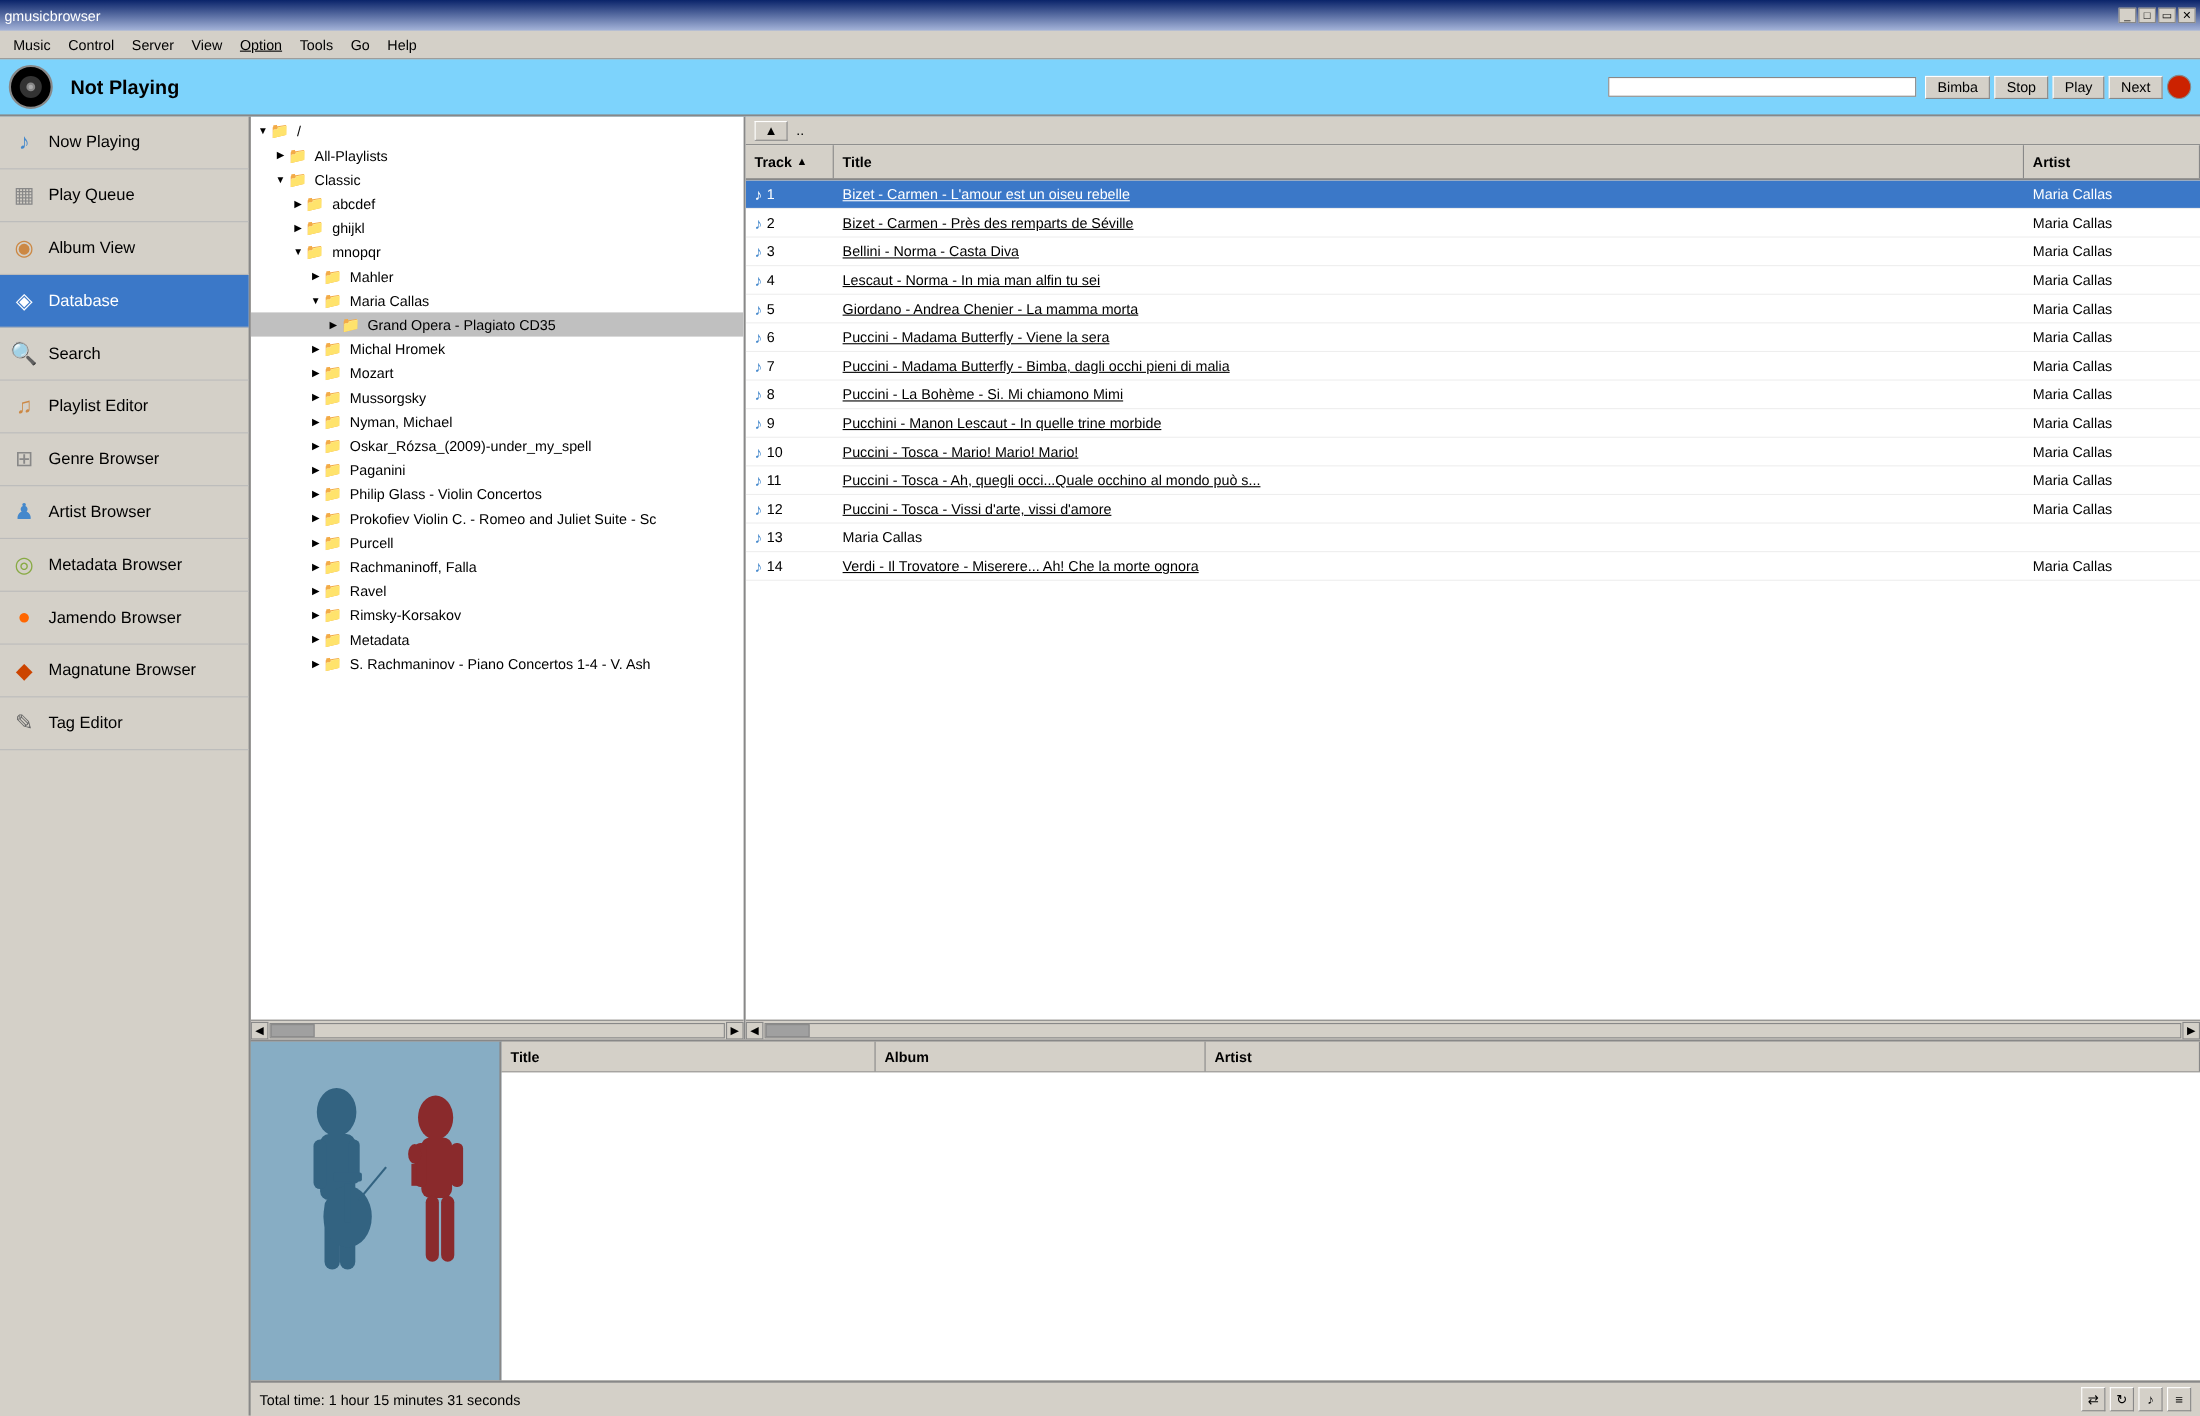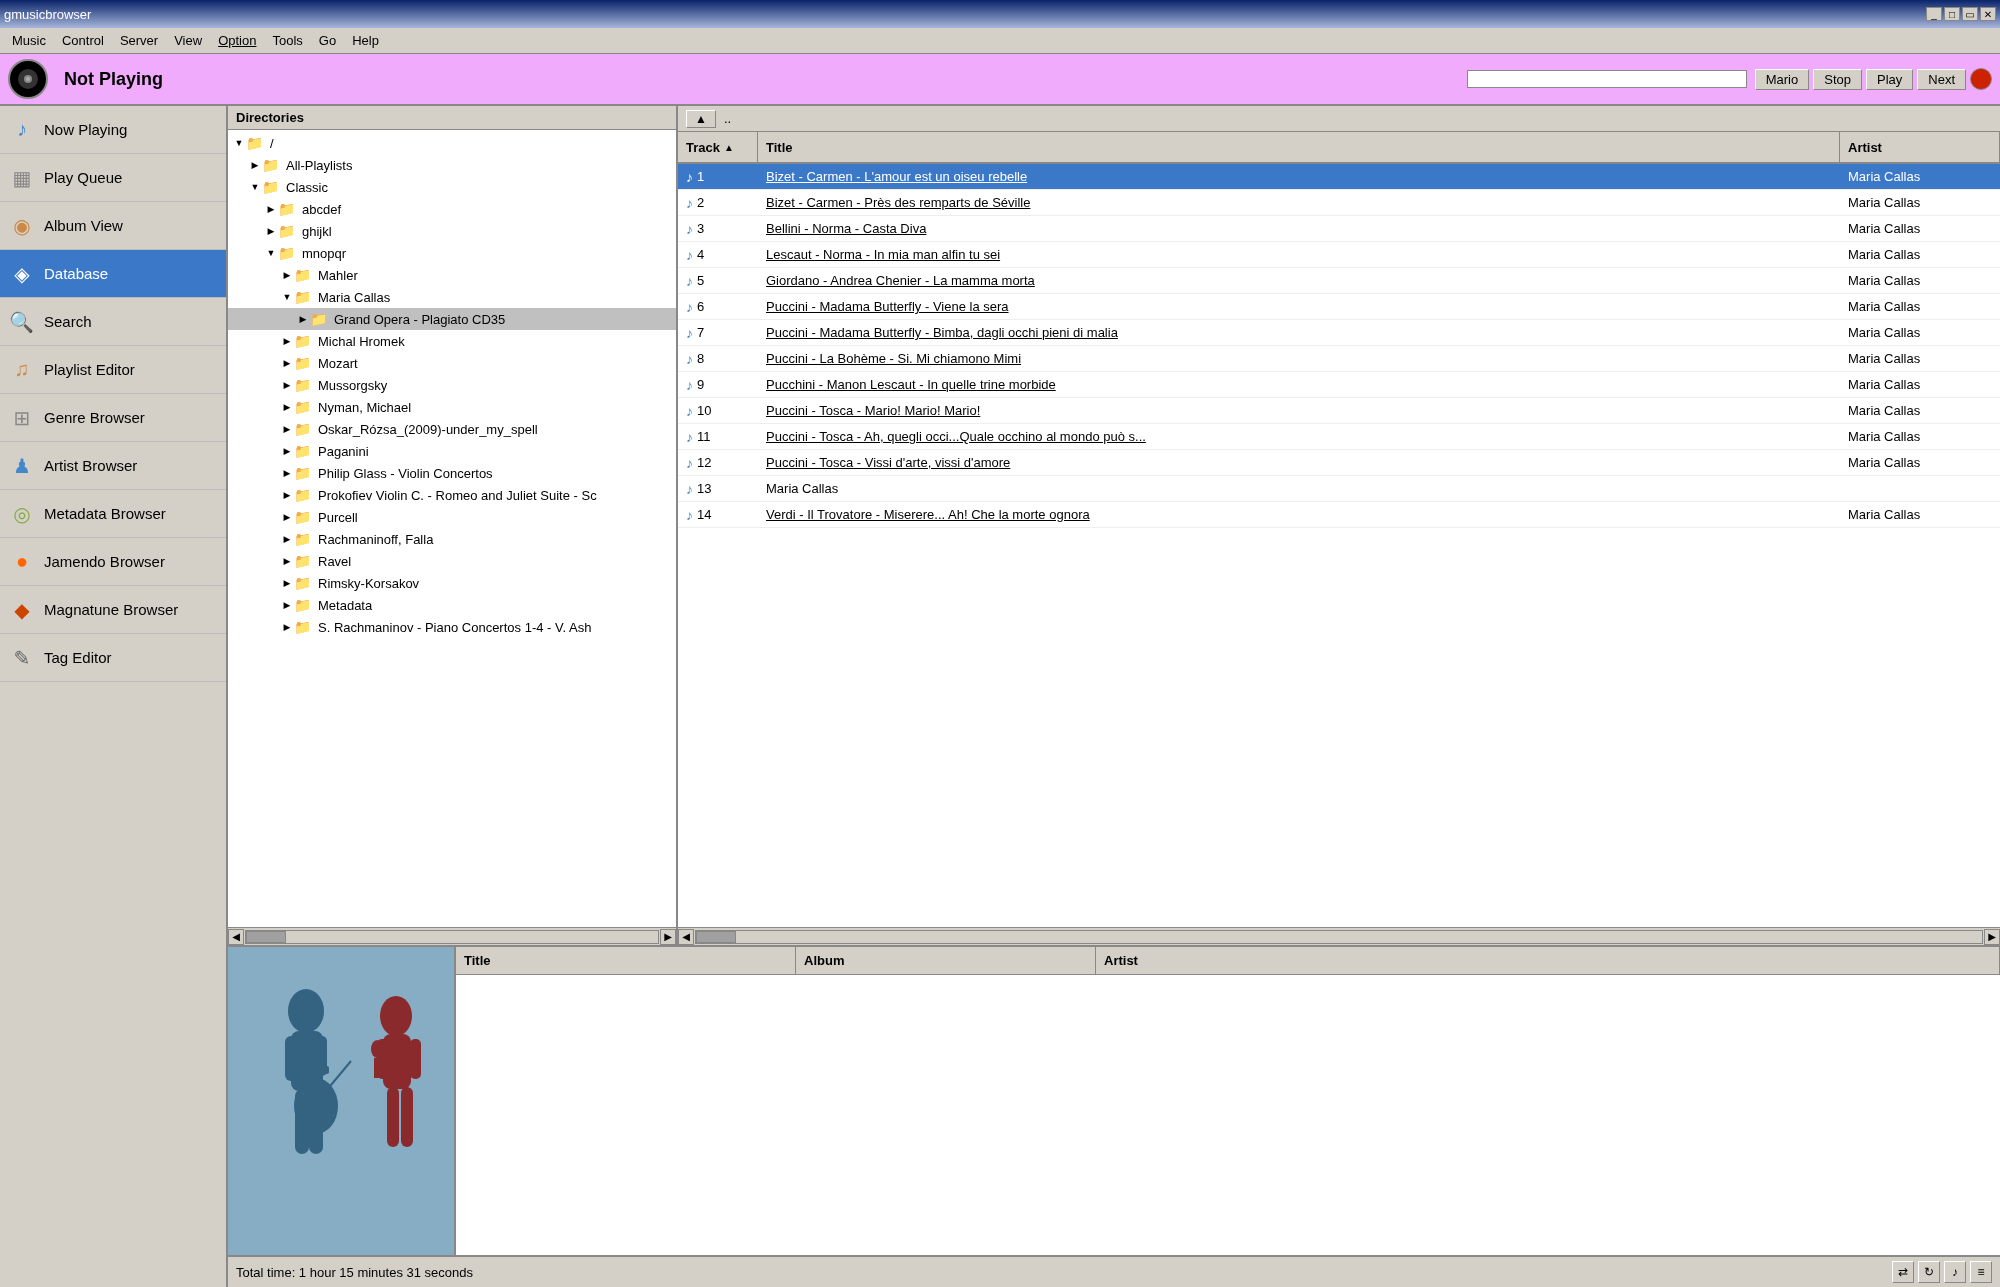--- a/index.html
+++ b/index.html
@@ -35,21 +35,21 @@
     }
     #menubar span {
       padding: 2px 8px;
       cursor: pointer;
       font-size: 13px;
     }
     #menubar span.underline { text-decoration: underline; }
 
     
     #transport {
-      background: #f0abfc;
+      background: #7dd3fc;
       height: 52px;
       display: flex;
       align-items: center;
       padding: 0 8px;
       border-bottom: 2px solid #888;
       gap: 8px;
     }
     #now-playing-icon {
       width: 40px; height: 40px;
       border: 2px solid #888;
@@ -332,21 +332,21 @@
       <circle cx="12" cy="12" r="10" fill="#333"></circle>
       <circle cx="12" cy="12" r="4" fill="#888"></circle>
       <circle cx="12" cy="12" r="2" fill="#aaa"></circle>
     </svg>
   </div>
   <span id="not-playing-label">Not Playing</span>
   <div id="progress-area">
     <div id="progress-bar-container"></div>
   </div>
   <div id="transport-buttons">
-    <button class="transport-btn">Mario</button>
+    <button class="transport-btn">Bimba</button>
     <button class="transport-btn">Stop</button>
     <button class="transport-btn">Play</button>
     <button class="transport-btn">Next</button>
     <div id="stop-icon"></div>
   </div>
 </div>
 
 <div id="main-layout">
 
   <div id="sidebar">
@@ -397,21 +397,20 @@
       <div class="sidebar-item">
         <div class="sidebar-icon" style="color: rgb(102, 102, 102); font-size: 20px;">✎</div>
         <span class="sidebar-label">Tag Editor</span>
       </div>
     </div>
 
   <div id="bottom-area">
     <div id="content-area">
 
       <div id="dir-panel">
-        <div id="dir-header">Directories</div>
         <div id="dir-scroll">
           <div id="dir-scroll-inner">
               <div class="dir-item" style="padding-left: 4px;">
                 <span class="dir-arrow" style="font-size: 9px;">▼</span>
                 <span class="dir-folder-icon" style="font-size: 14px;">📁</span>
                 <span>/</span>
               </div>
               <div class="dir-item" style="padding-left: 20px;">
                 <span class="dir-arrow" style="font-size: 9px;">▶</span>
                 <span class="dir-folder-icon" style="font-size: 14px;">📁</span>

